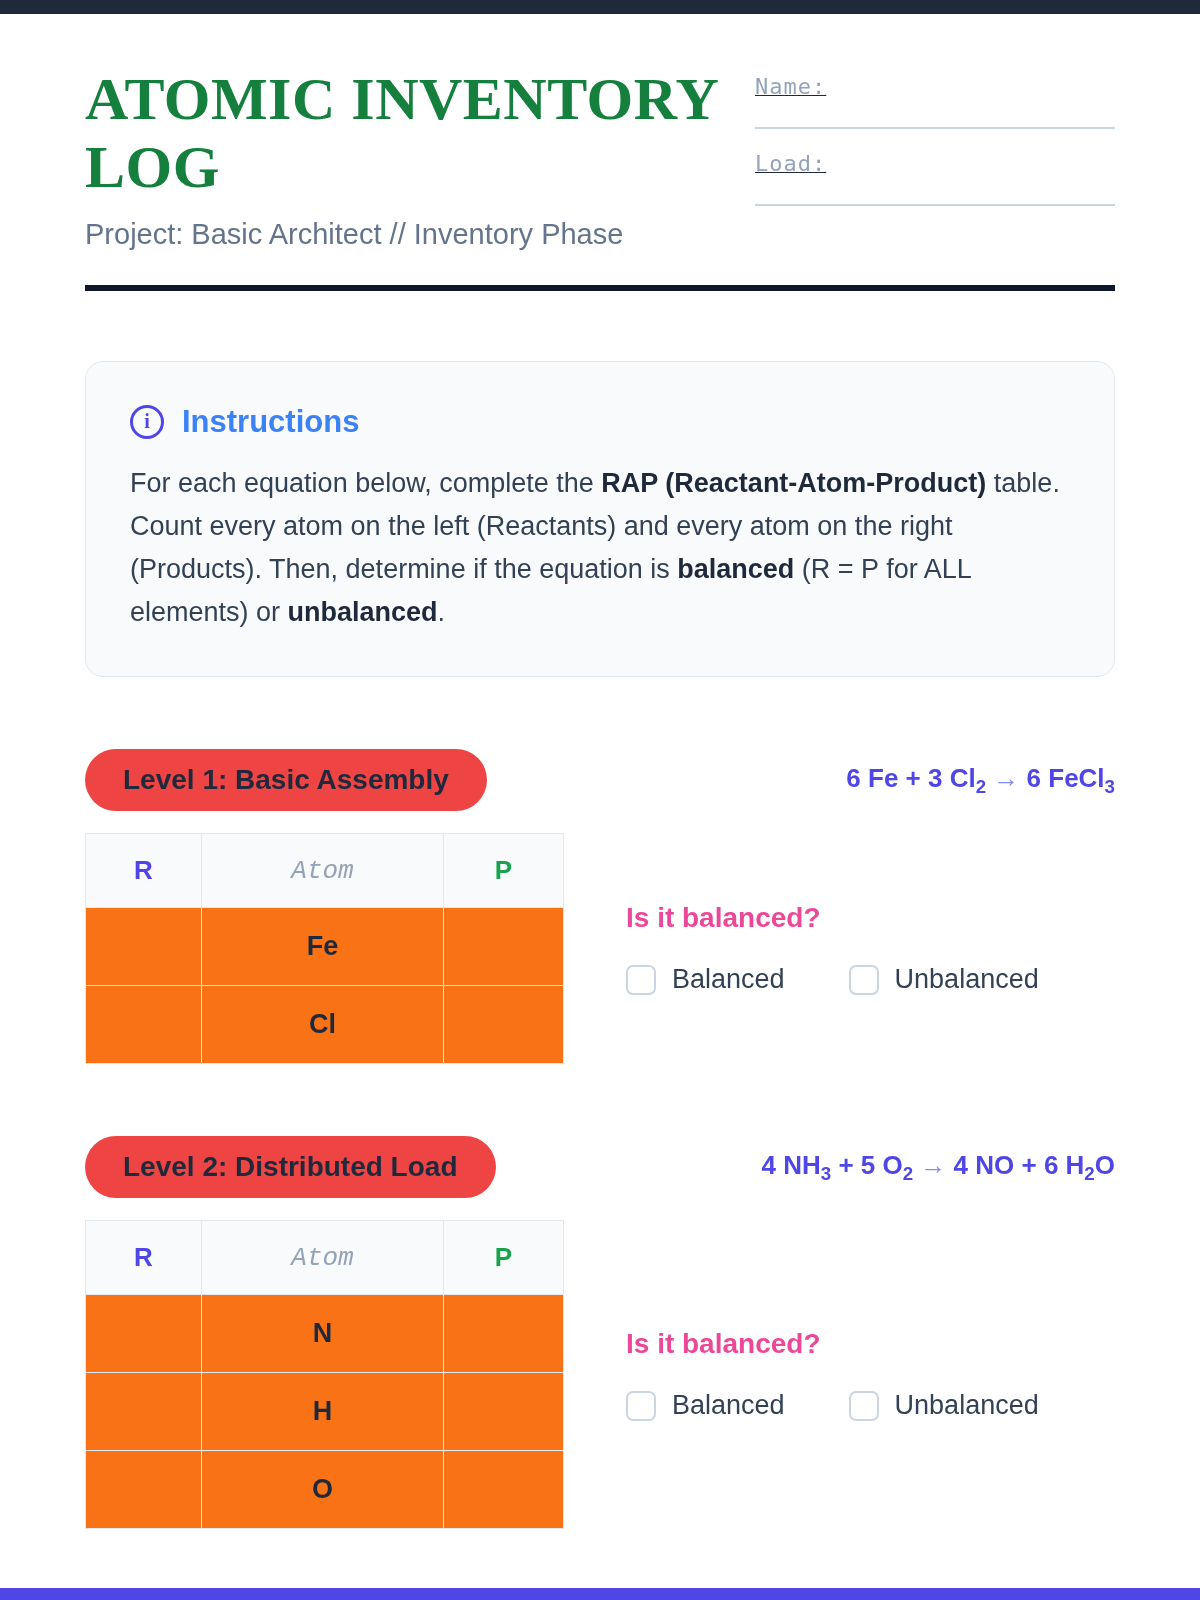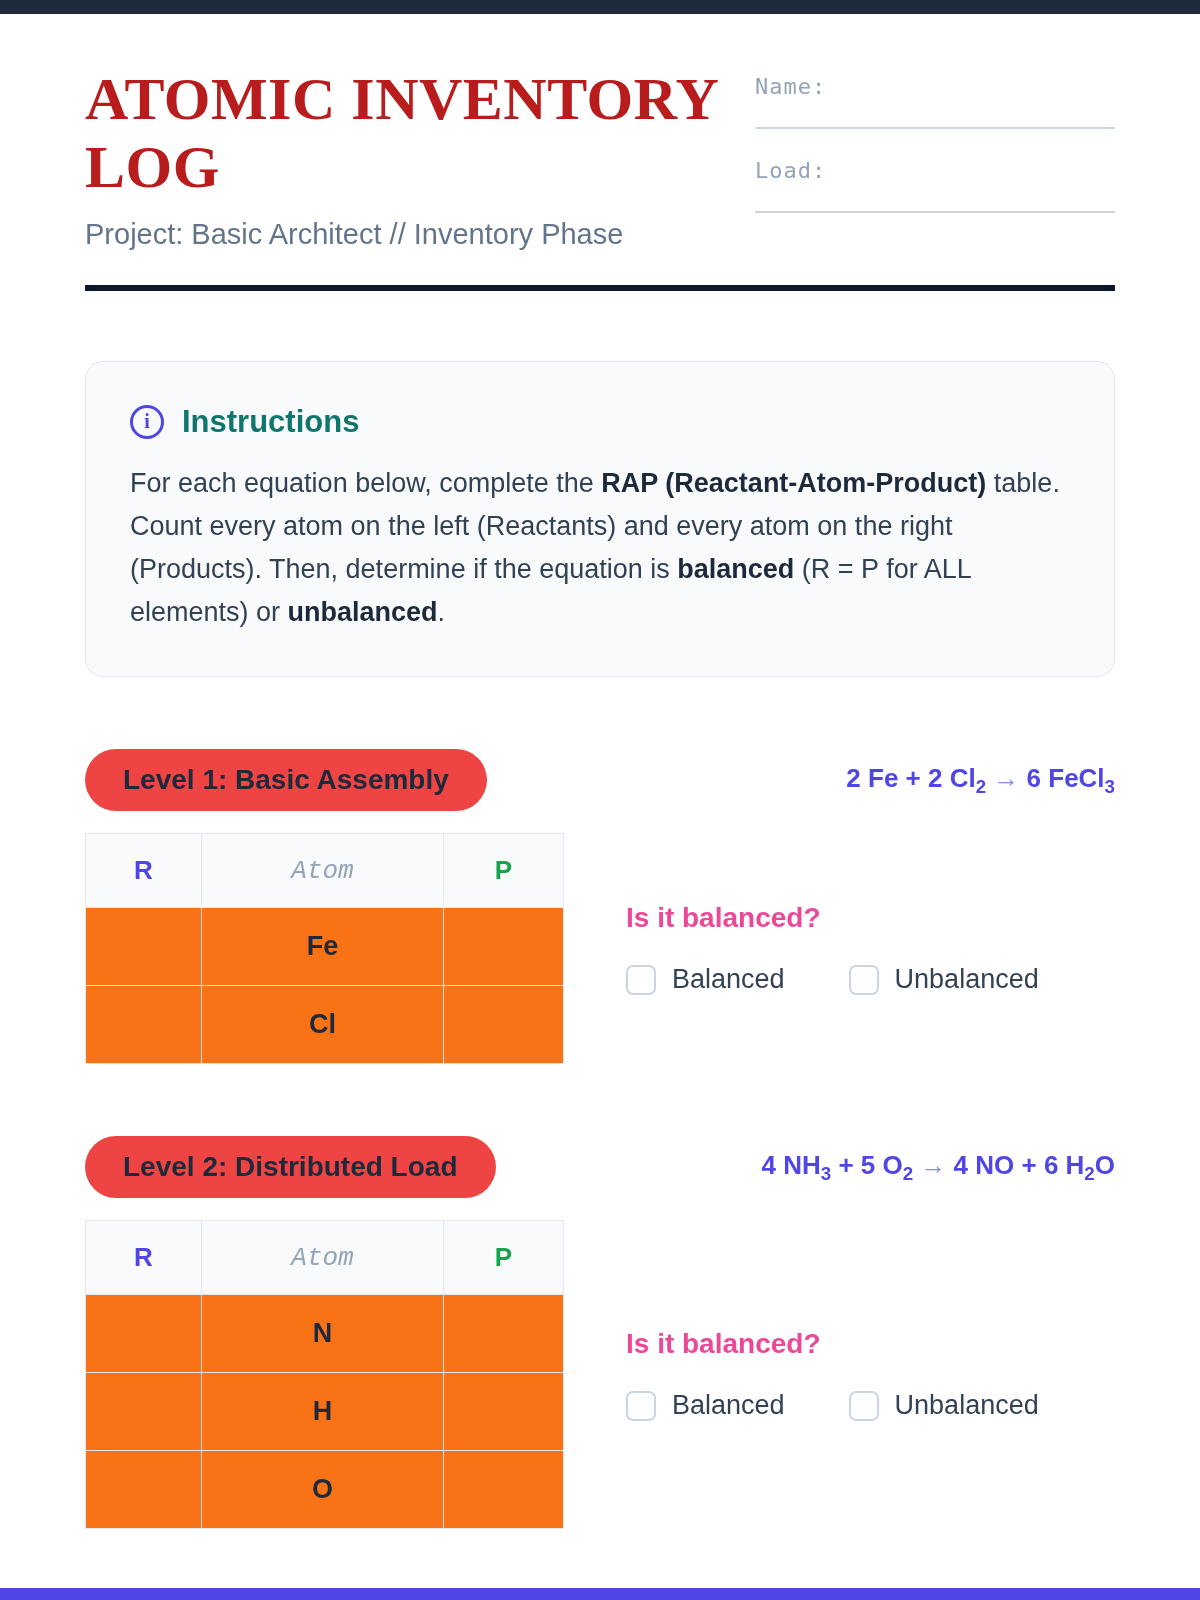--- a/index.html
+++ b/index.html
@@ -16,26 +16,26 @@
   .page { padding:0 85px; }
 
   
   .header { display:flex; justify-content:space-between; margin-top:52px; }
   .header-left { max-width:640px; }
   .title {
     font-family:"Liberation Serif", serif;
     font-weight:700;
     font-size:60px;
     line-height:1.13;
-    color:#b91c1c;
+    color:#15803d;
     letter-spacing:0.5px;
   }
   .subtitle { margin-top:16px; font-size:29px; color:#64748b; }
   .header-right { width:360px; padding-top:8px; flex:none; }
-  .field { margin-bottom:29px; }
+  .field { margin-bottom:22px;text-decoration:underline; }
   .field-label {
     font-family:"DejaVu Sans Mono", monospace;
     font-size:22px; color:#94a3b8; letter-spacing:1px;
   }
   .field-line { border-bottom:2px solid #cbd5e1; height:30px; }
 
   .divider { height:6px; background:#0f172a; margin-top:34px; }
 
   
   .instructions {
@@ -47,21 +47,21 @@
   }
   .instructions-head { display:flex; align-items:center; gap:18px; }
   .info-icon {
     width:34px; height:34px; flex:none;
     border:3px solid #4f46e5; border-radius:50%;
     color:#4f46e5;
     display:flex; align-items:center; justify-content:center;
     font-size:20px; font-weight:700;
     font-family:"Liberation Serif", serif;
   }
-  .instructions-head h2 { font-size:31px; font-weight:700; color:#0f766e; }
+  .instructions-head h2 { font-size:31px; font-weight:700; color:#3b82f6; }
   .instructions-body { margin-top:22px; font-size:27px; line-height:1.6; color:#334155; }
   .seg-bold { font-weight:700; color:#1e293b; }
   .seg-muted { color:#818cf8; }
 
   
   .level { margin-top:72px; }
   .level-head { display:flex; justify-content:space-between; align-items:center; }
   .level-pill {
     background:#ef4444; border-radius:999px;
     padding:15px 38px;
@@ -121,21 +121,21 @@
     <div class="instructions-head">
       <span class="info-icon">i</span>
       <h2>Instructions</h2>
     </div>
     <p class="instructions-body"><span>For each equation below, complete the </span><span class="seg-bold">RAP (Reactant-Atom-Product)</span><span> table. Count every atom on the left (Reactants) and every atom on the right (Products). Then, determine if the equation is </span><span class="seg-bold">balanced</span><span> (R = P for ALL elements) or </span><span class="seg-bold">unbalanced</span><span>.</span></p>
   </section>
 
   <section class="level">
     <div class="level-head">
       <div class="level-pill">Level 1: Basic Assembly</div>
-      <div class="equation"><span>2 Fe + 2 Cl</span><sub>2</sub><span class="seg-muted"> → </span><span>6 FeCl</span><sub>3</sub></div>
+      <div class="equation"><span>6 Fe + 3 Cl</span><sub>2</sub><span class="seg-muted"> → </span><span>6 FeCl</span><sub>3</sub></div>
     </div>
     <div class="level-body">
       <table class="rap-table">
         <thead>
           <tr>
             <th class="th-r">R</th>
             <th class="th-atom">Atom</th>
             <th class="th-p">P</th>
           </tr>
         </thead>

